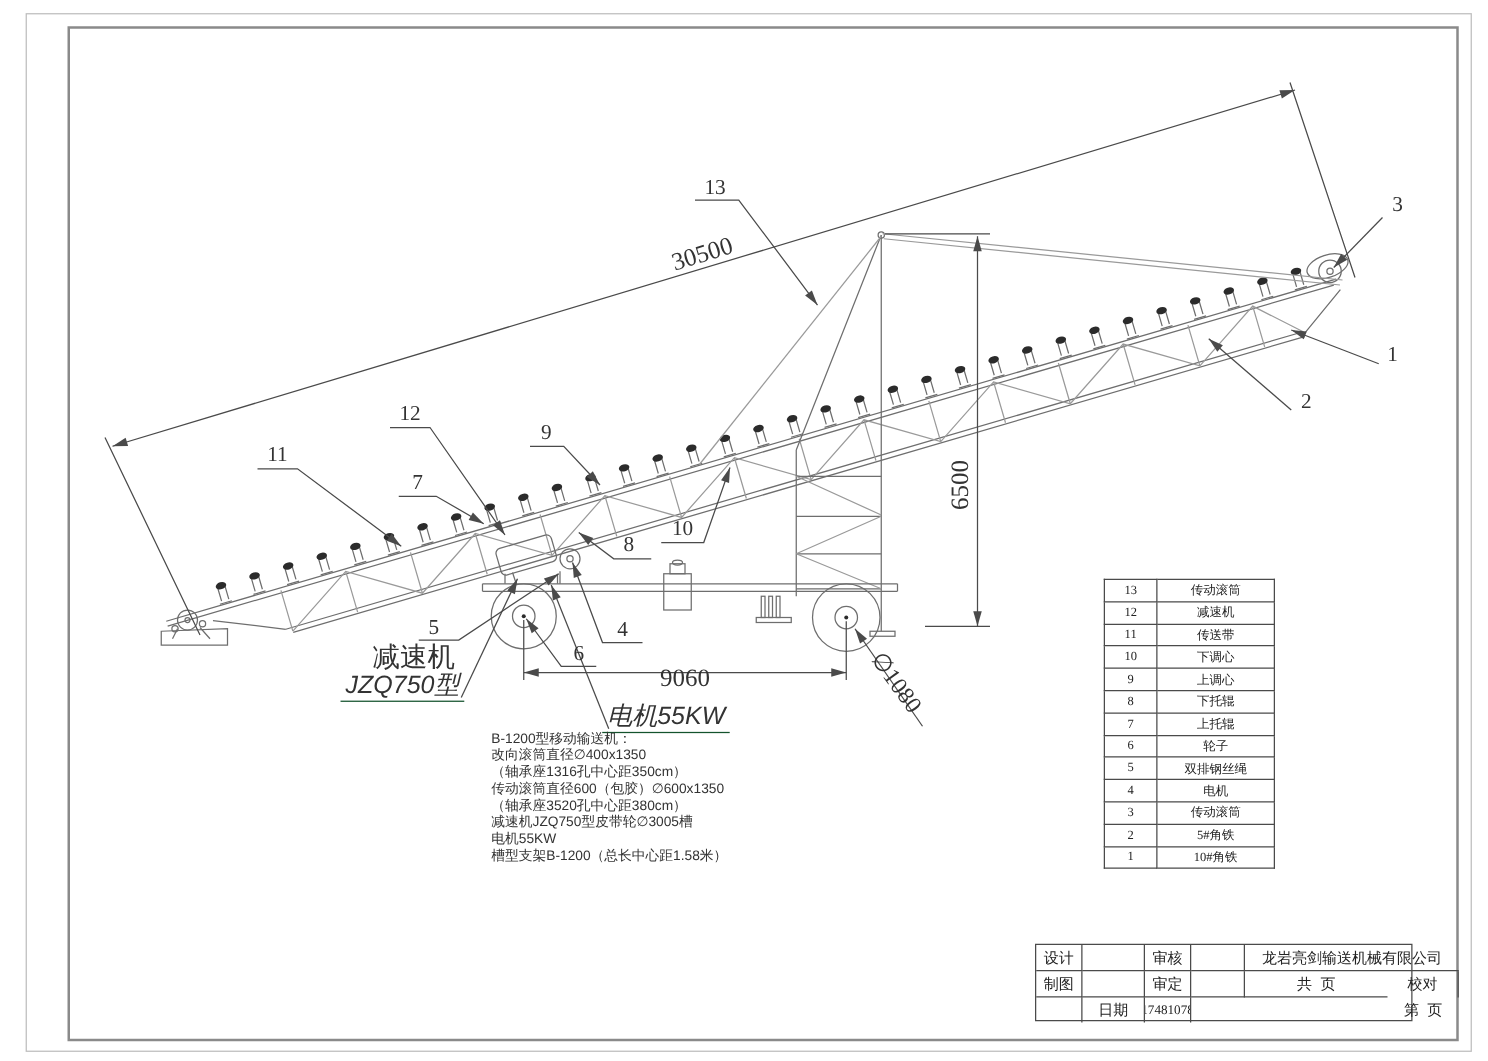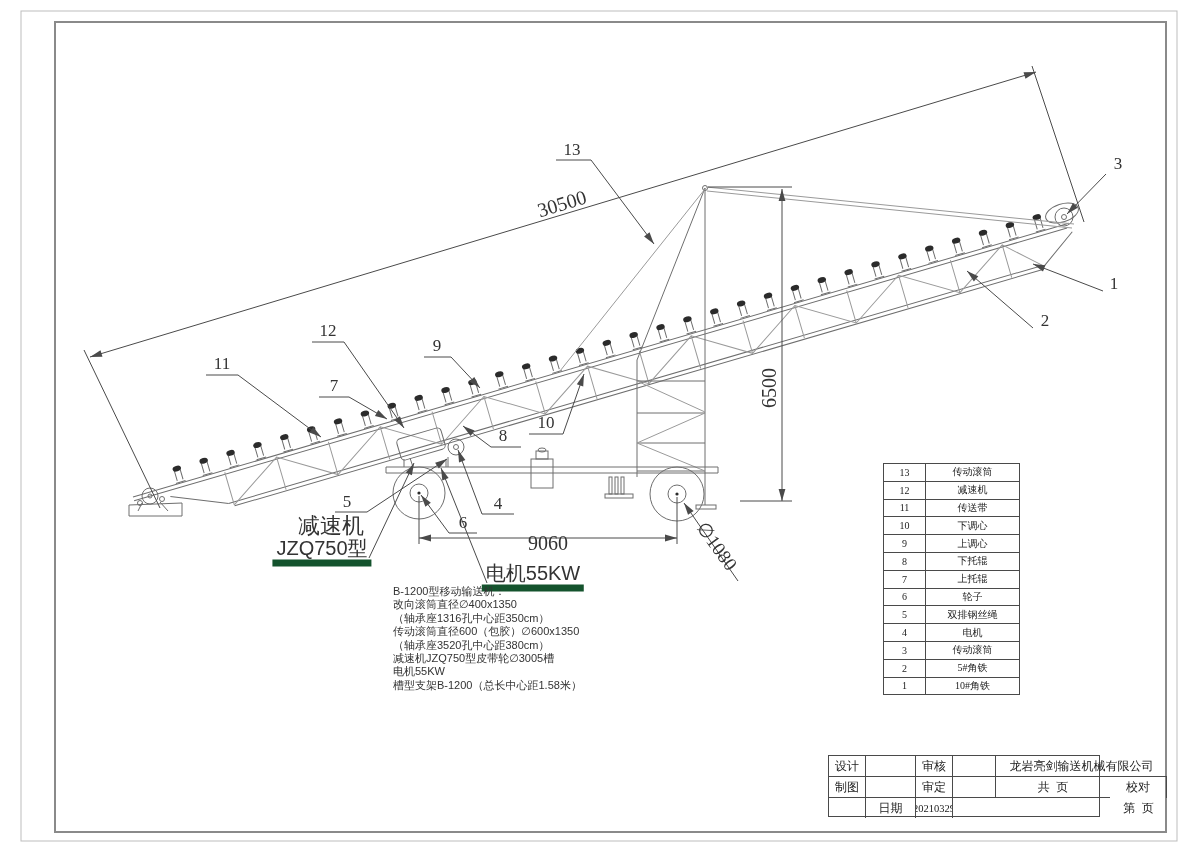--- a/index.html
+++ b/index.html
@@ -8,28 +8,28 @@
   svg{position:absolute;left:0;top:0;}
   .s1{stroke:#6e6e6e;fill:none;stroke-width:1;}
   .s2{stroke:#9a9a9a;fill:none;stroke-width:1;}
   .d{stroke:#4a4a4a;fill:none;stroke-width:1;}
   .cap{fill:#2b2b2b;stroke:none;}
   .txt{position:absolute;transform:translate(-50%,-50%);white-space:nowrap;
        font-family:"Liberation Serif","DejaVu Serif",serif;color:#333;}
   .co{font-size:17px;}
   .dim{font-size:20px;}
   .biglabel{font-size:21px;font-family:"Liberation Sans",sans-serif;}
-  .underl{border-bottom:7px solid #14532d;padding:0 4px 1px 4px;}
+  .underl{border-bottom:1px solid #14532d;padding:0 4px 1px 4px;font-style:italic;}
   .notes{position:absolute;left:393px;top:585px;font-size:11px;line-height:13.4px;
          font-family:"Liberation Sans",sans-serif;color:#333;}
   table.parts{position:absolute;left:883px;top:463px;width:137px;border-collapse:collapse;
          table-layout:fixed;font-size:10px;font-family:"Liberation Serif",serif;color:#222;}
   table.parts td{border:1px solid #4a4a4a;height:16.8px;padding:0;text-align:center;}
   table.parts td.no{width:41px;}
-  .tblock{position:absolute;left:828px;top:755px;width:272px;height:62px;
+  .tblock{position:absolute;left:828px;top:755px;width:302px;height:62px;
           display:grid;grid-template-columns:37px 50px 37px 43px 114px 57px;
           grid-template-rows:21px 21px 20px;box-sizing:border-box;
           border:1px solid #4a4a4a;font-size:12px;color:#222;
           font-family:"Liberation Sans",sans-serif;}
   .tblock .c{border-right:1px solid #4a4a4a;border-bottom:1px solid #4a4a4a;
              display:flex;align-items:center;justify-content:center;
              white-space:pre;overflow:hidden;box-sizing:border-box;}
   .tblock .last{border-right:none;}
   .tblock .bot{border-bottom:none;}
   .company{grid-column:5/7;font-size:12px;font-family:Liberation Mono, monospace;}
@@ -297,17 +297,17 @@
 
     <div class="c">制图</div>
     <div class="c"></div>
     <div class="c">审定</div>
     <div class="c"></div>
     <div class="c last">共  页</div>
 
     <div class="c bot">校对</div>
     <div class="c bot"></div>
     <div class="c bot">日期</div>
-    <div class="c bot datev">20210329</div>
+    <div class="c bot datev">17481078</div>
     <div class="c bot last" style="grid-column:6/7">第  页</div>
   </div>
 
 </div>
 
 </body></html>

